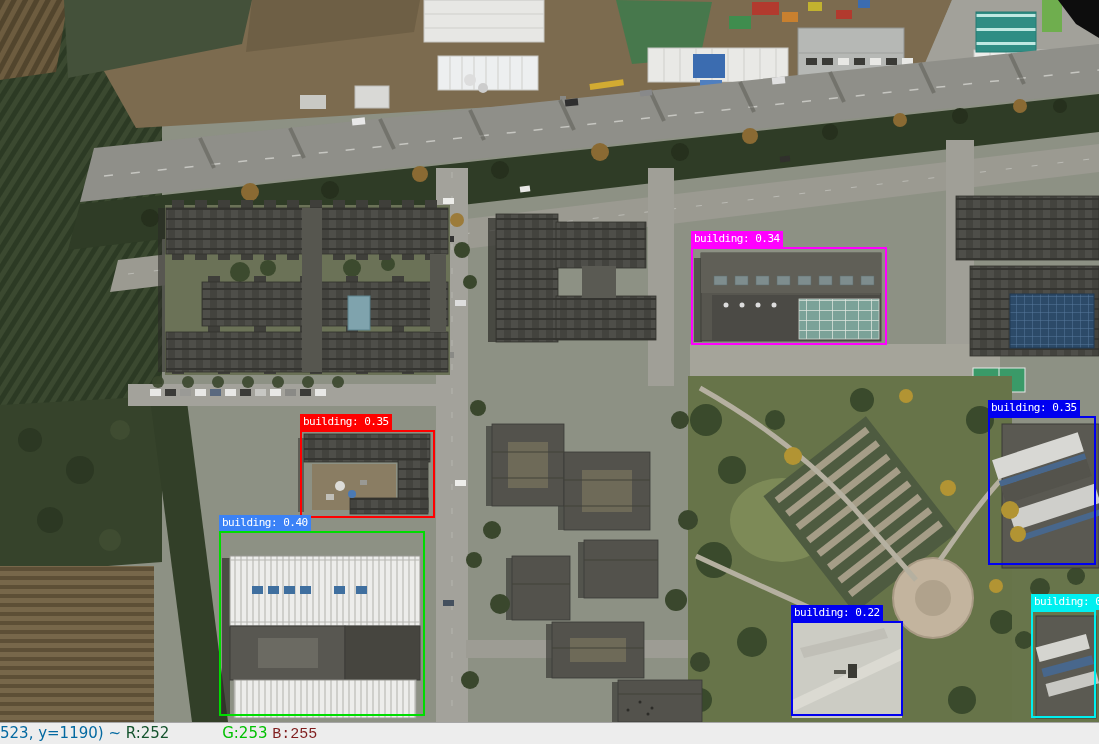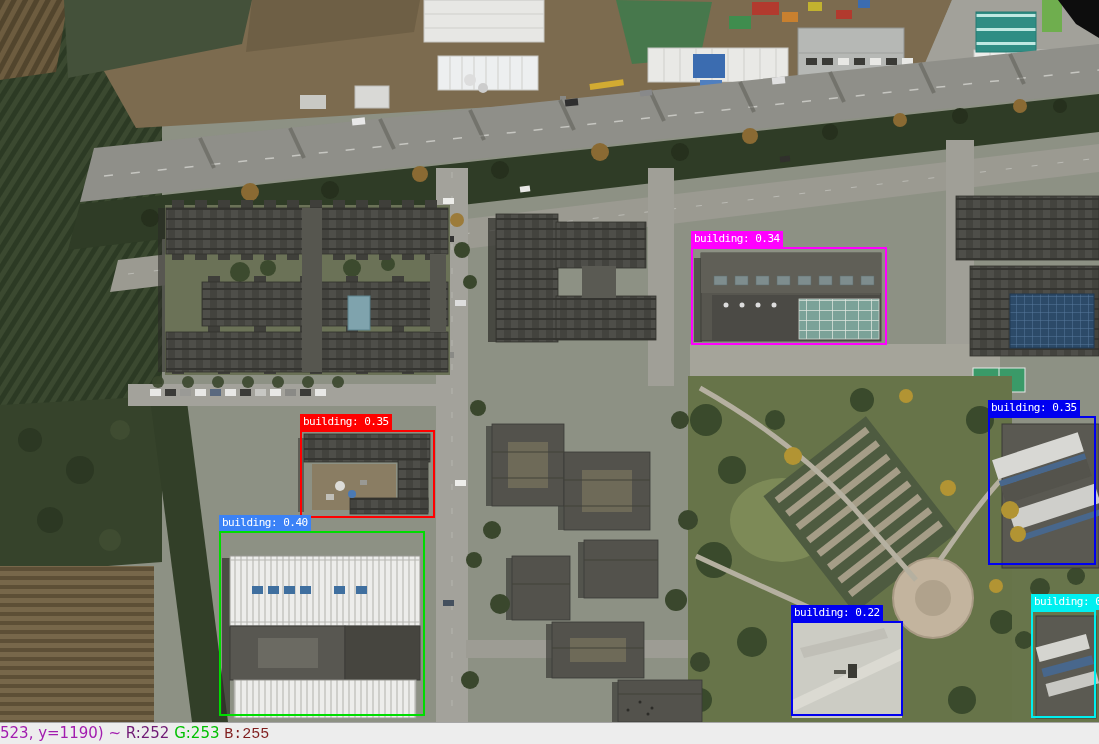--- a/index.html
+++ b/index.html
@@ -445,14 +445,14 @@
         <div class="det-label" style="left: 219px; top: 515px; background: #3b82f6;">building: 0.40</div>
         <div class="det-box" style="left: 988px; top: 416px; width: 108px; height: 149px; border-color: rgb(0, 0, 240);"></div>
         <div class="det-label" style="left: 988px; top: 400px; background: rgb(0, 0, 240);">building: 0.35</div>
         <div class="det-box" style="left: 791px; top: 621px; width: 112px; height: 95px; border-color: rgb(0, 0, 240);"></div>
         <div class="det-label" style="left: 791px; top: 605px; background: rgb(0, 0, 240);">building: 0.22</div>
         <div class="det-box" style="left: 1031px; top: 610px; width: 65px; height: 108px; border-color: rgb(0, 240, 240);"></div>
         <div class="det-label" style="left: 1031px; top: 594px; background: rgb(0, 240, 240);">building: 0.33</div>
       </div>
   </div>
 
-  <div class="status-bar"><span style="color: #a21caf; text-align: right;">523, y=1190) ~ </span><span style="color: #701a75;">R:252 </span><span style="color: rgb(0, 192, 0);">G:253 </span><span style="color: #7f1d1d; font-family: Liberation Mono, monospace;">B:255</span></div>
+  <div class="status-bar"><span style="color: #0369a1; text-align: right;">523, y=1190) ~ </span><span style="color: #14532d;">R:252 </span><span style="color: rgb(0, 192, 0); margin-left: 48px;">G:253 </span><span style="color: #7f1d1d; font-family: Liberation Mono, monospace;">B:255</span></div>
 </div>
 
 </body></html>

